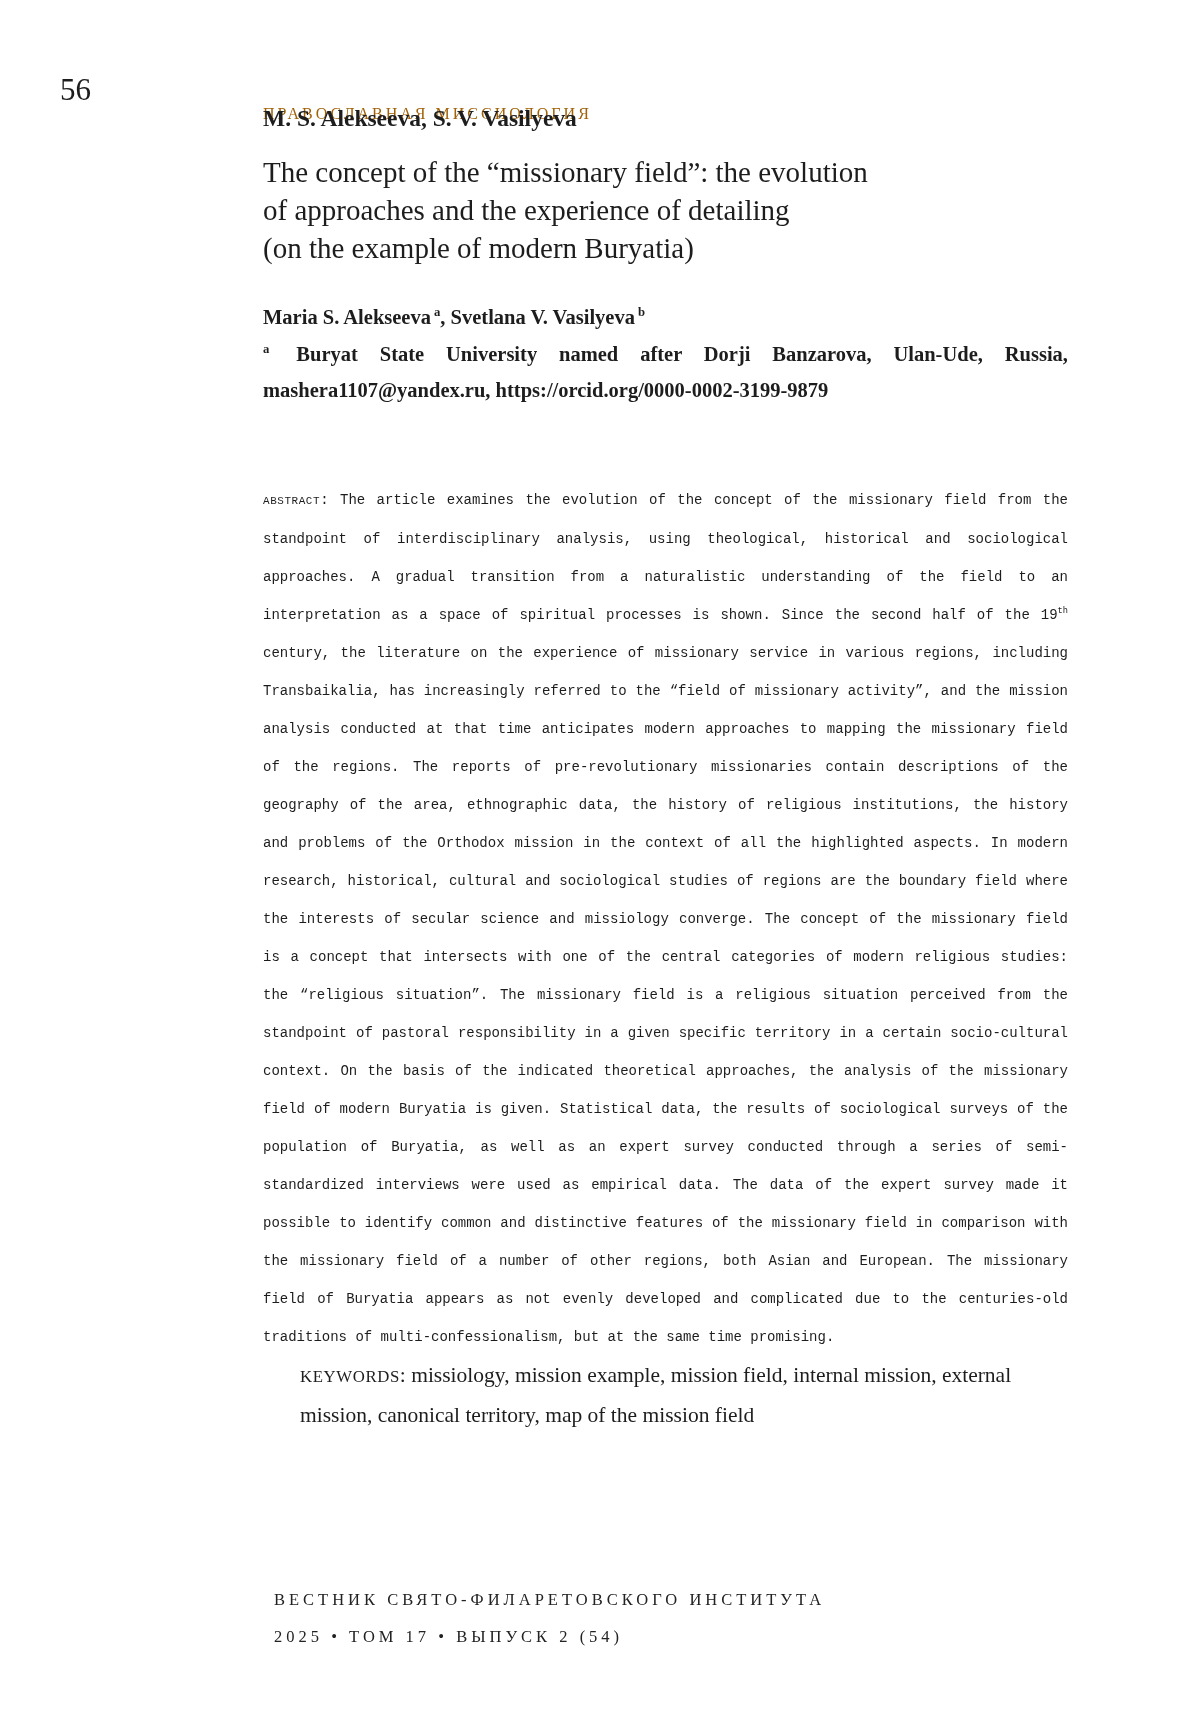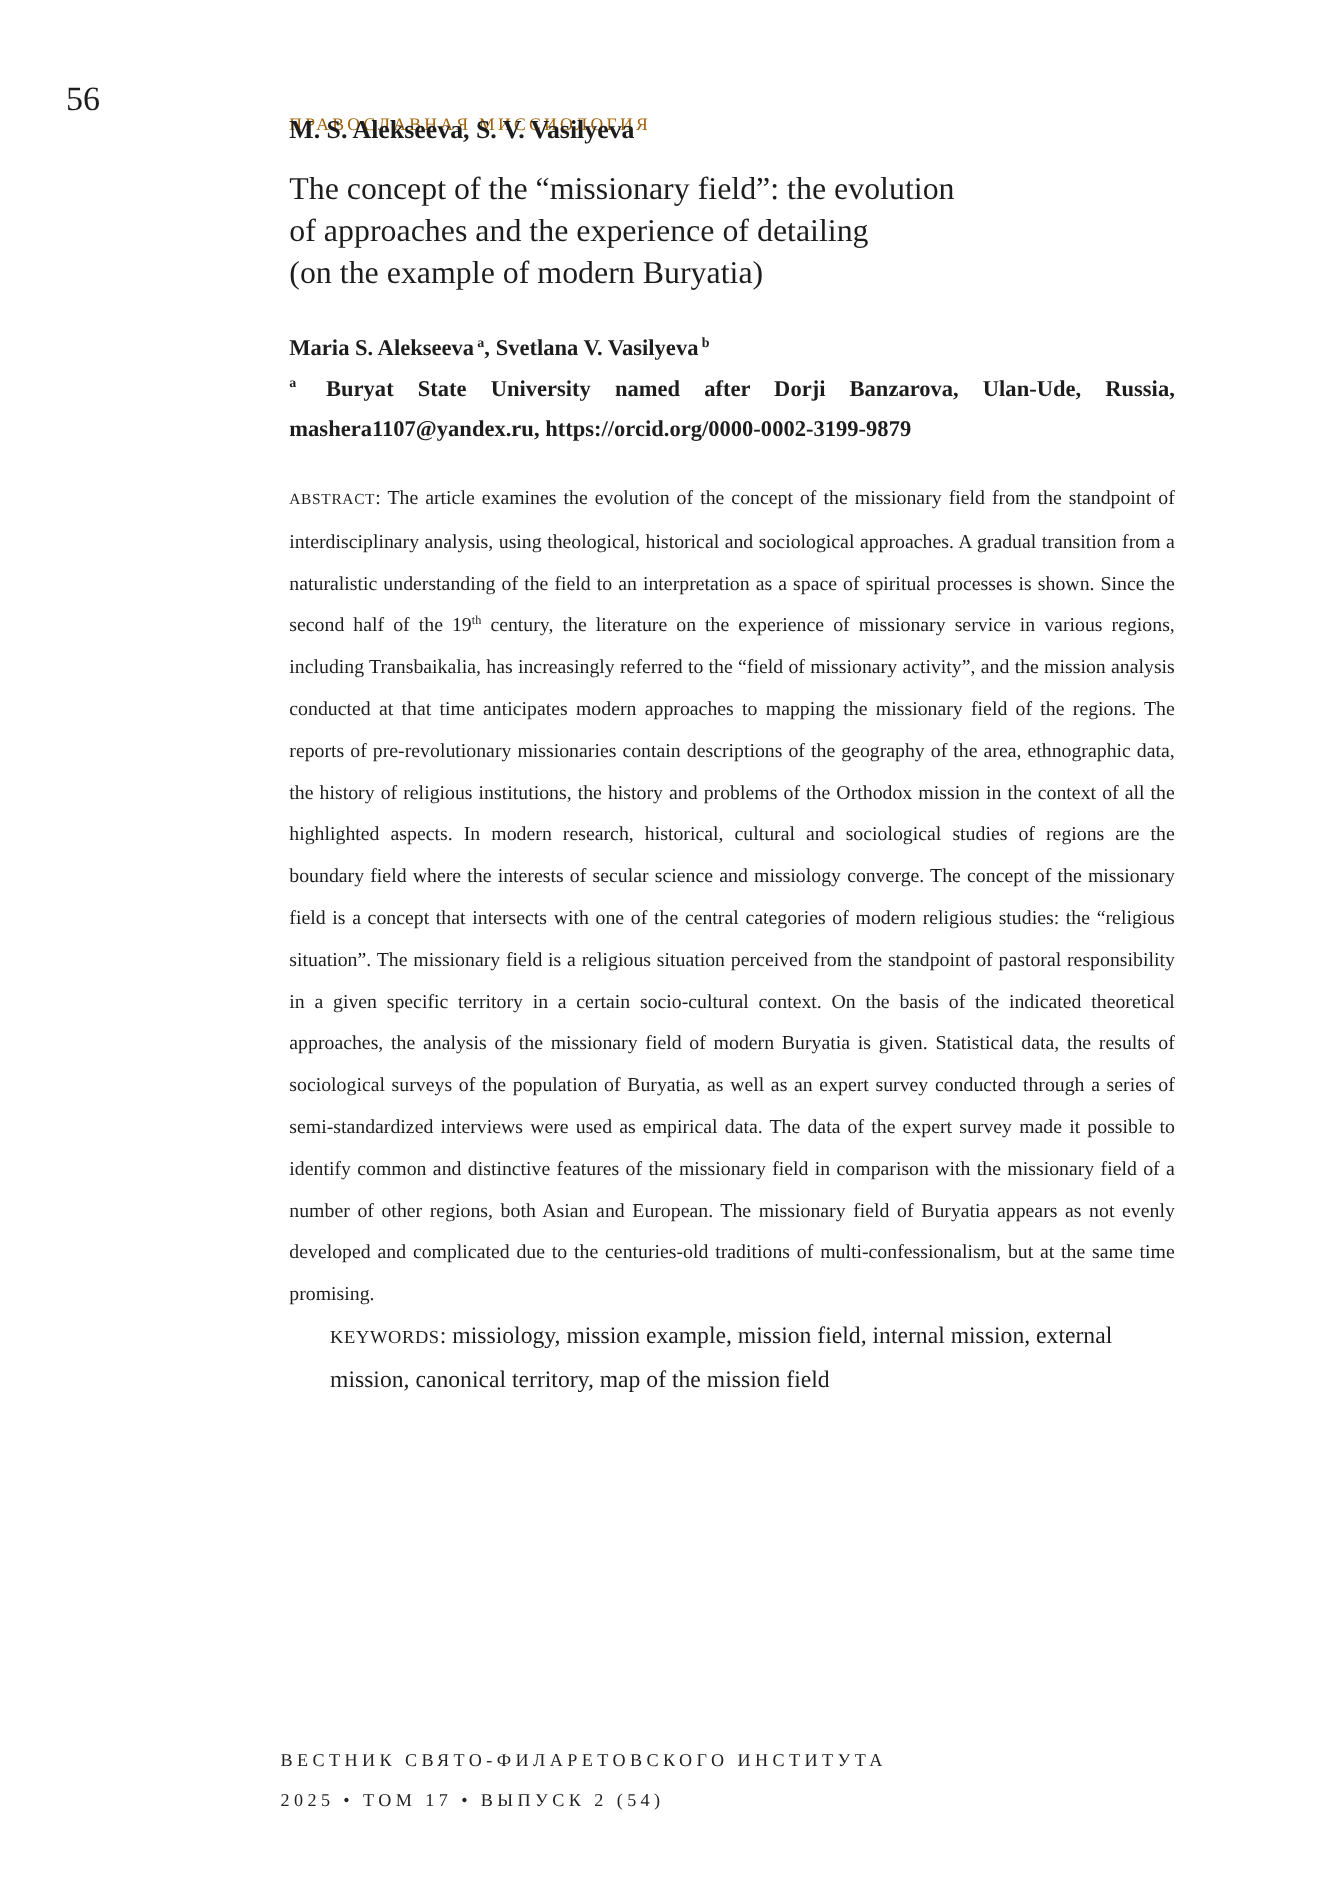--- a/index.html
+++ b/index.html
@@ -33,30 +33,30 @@
   .title span { display:block; }
   .authors {
     margin-top:32px;
     font-size:20.5px; font-weight:bold; line-height:36.5px;
   }
   .authors p { text-align:justify; }
   sup { font-size:0.62em; vertical-align:super; line-height:0; }
   .names sup { margin-left:3px; }
   .aff sup { margin-right:27px; }
   .abstract {
-    margin-top:24px;
-    font-size:18px; line-height:38px; text-align:justify;
+    margin-top:72px;
+    font-size:14px; line-height:38px; text-align:justify;font-family:Liberation Mono, monospace;
   }
   .sc { font-size:0.78em; letter-spacing:0.6px; }
   .keywords {
     margin-left:37px;
     font-size:21.5px; line-height:38px; text-align:left;
   }
   .footer {
-    position:absolute; left:255px; top:1581px;
+    position:absolute; left:274px; top:1581px;
     font-size:16.5px; letter-spacing:4px; line-height:37px; color:#222;
   }
   .footer div { white-space:nowrap; }
 </style>
 </head>
 <body>
 
 <div class="page-number">56</div>
 <div class="running-head">ПРАВОСЛАВНАЯ МИССИОЛОГИЯ</div>
 

